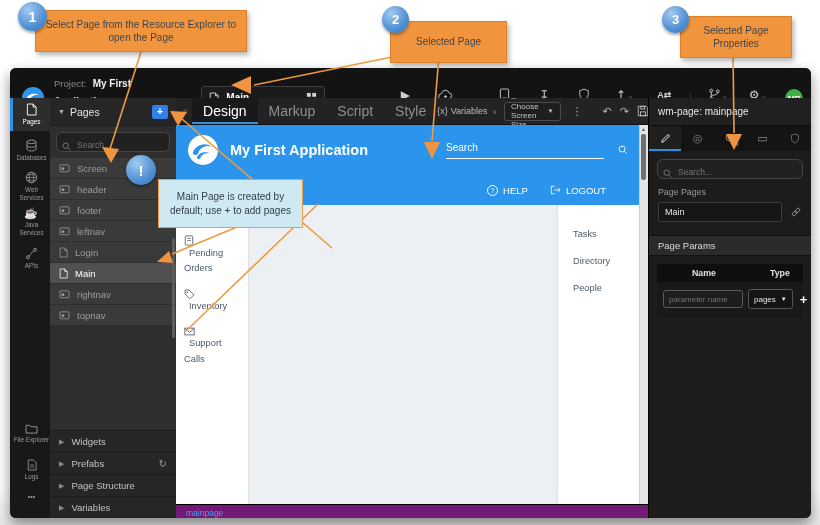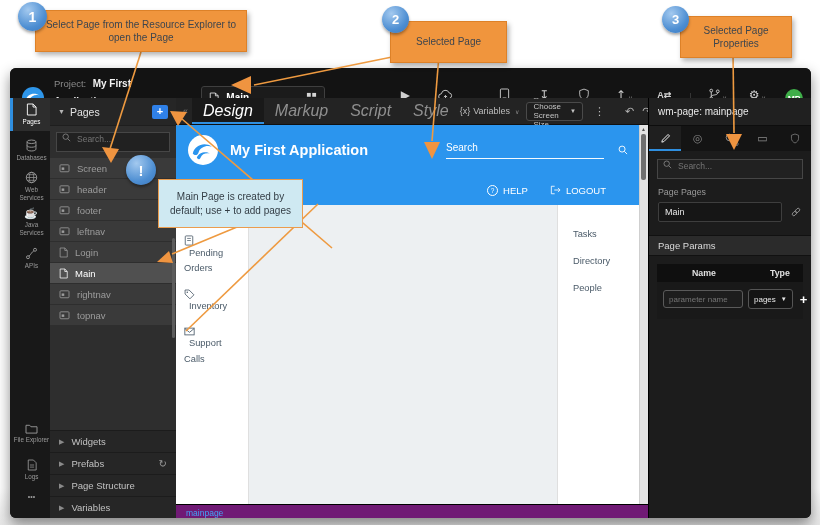--- a/index.html
+++ b/index.html
@@ -41,41 +41,41 @@
   .rail-item.active{background:#2d2d2d;border-left:3px solid #2f8fe0;color:#fff;}
   .rail-bottom{position:absolute;left:0;right:0;bottom:12px;}
   
   .pages-panel{position:absolute;left:40px;top:30px;bottom:0;width:126px;background:#2e2e2e;}
   .pp-header{height:27px;background:#262626;border-bottom:1px solid #1e1e1e;display:flex;
              align-items:center;padding:0 8px;}
   .pp-caret{color:#b5b5b5;font-size:7px;margin-right:5px;}
   .pp-title{color:#e4e4e4;font-size:10.5px;flex:1;}
   .pp-add{width:16px;height:14px;background:#2f80e7;border-radius:2px;color:#fff;font-size:11px;
           line-height:13px;text-align:center;font-weight:700;}
-  .search-box{margin:6px;height:18px;background:#212121;border:1px solid #464646;border-radius:0;
-              display:flex;align-items:flex-start;padding:0 5px;gap:4px;color:#8a8a8a;}
+  .search-box{margin:6px;height:18px;background:#212121;border:1px solid #464646;border-radius:6px;
+              display:flex;align-items:flex-end;padding:0 5px;gap:4px;color:#8a8a8a;}
   .search-box input{background:transparent;border:0;outline:0;color:#bbb;font-size:8.5px;width:100%;
                     font-family:"Liberation Sans",sans-serif;}
   .pp-list{margin-top:4px;}
   .pp-item{height:20px;margin-bottom:1px;background:#3a3a3a;display:flex;align-items:center;
            padding:0 9px;gap:7px;color:#9c9c9c;font-size:9.5px;}
   .pp-item.selected{background:#505050;color:#fff;}
   .pp-item .ic{line-height:0;}
   .pp-scroll{position:absolute;right:1px;top:140px;width:3px;height:100px;background:#5c5c5c;border-radius:2px;}
   .pp-sections{position:absolute;left:0;right:0;bottom:0;}
   .pp-section{height:21px;background:#262626;border-top:1px solid #1c1c1c;display:flex;align-items:center;
               padding:0 9px;color:#c2c2c2;font-size:9.5px;gap:7px;}
   .sec-caret{color:#8a8a8a;font-size:7px;}
   .sec-refresh{margin-left:auto;color:#9a9a9a;font-size:10px;}
   
   .center{position:absolute;left:166px;top:30px;bottom:0;width:472px;}
   .toolbar{height:27px;background:#232323;border-bottom:1px solid #101010;display:flex;align-items:center;
            padding:0 3px;box-sizing:border-box;}
   .collapse-l{color:#777;font-size:9px;padding:0 4px;}
-  .tool-tab{height:26px;display:flex;align-items:center;padding:0 11px;color:#8f8f8f;font-size:16px;font-style:italic;}
+  .tool-tab{height:26px;display:flex;align-items:center;padding:0 11px;color:#8f8f8f;font-size:14px;}
   .tool-tab.active{background:#191919;color:#fff;box-shadow:inset 0 -2px 0 #2f8fe0;}
   .vars{margin-left:auto;display:flex;align-items:center;gap:3px;color:#bdbdbd;font-size:9px;}
   .screen-select{margin:0 7px;border:1px solid #4a4a4a;border-radius:3px;height:17px;padding:0 6px;
                  font-size:8px;color:#c4c4c4;display:flex;align-items:center;gap:9px;background:#1e1e1e;}
   .dots{color:#bdbdbd;font-size:11px;padding:0 4px;}
   .hist{color:#b5b5b5;font-size:11px;padding:0 4px;}
   .save-btn{color:#c5c5c5;padding:0 4px;line-height:0;}
   .collapse-r{margin-left:8px;width:13px;height:17px;background:#2c2c2c;border:1px solid #3c3c3c;
               border-radius:2px;color:#bbb;font-size:8px;display:flex;align-items:center;justify-content:center;}
   

